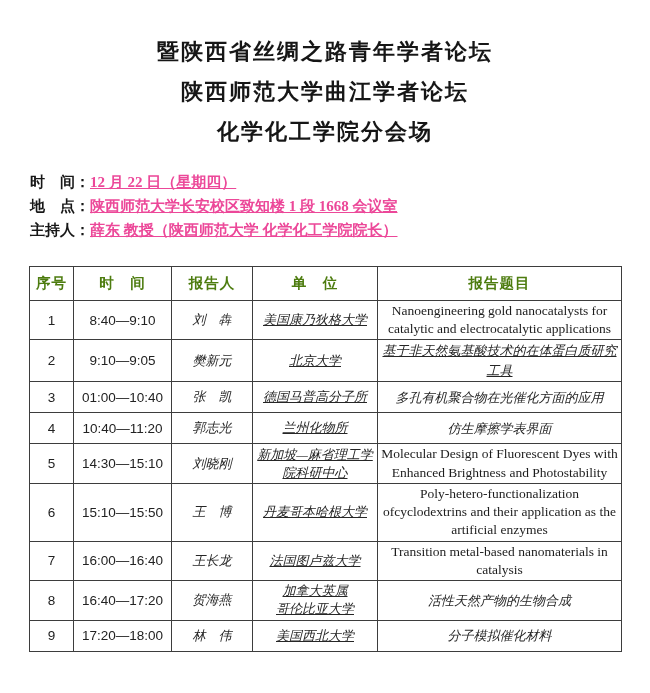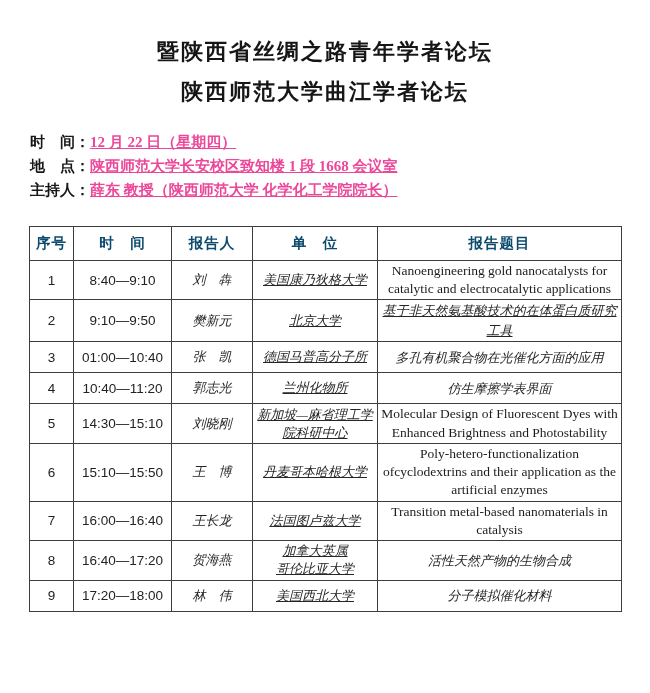--- a/index.html
+++ b/index.html
@@ -24,21 +24,21 @@
   table.schedule{
     margin:24px 0 0 29px;border-collapse:collapse;table-layout:fixed;
     width:592px;
   }
   table.schedule th,table.schedule td{
     border:1px solid #3d3d3d;padding:1px 3px;text-align:center;vertical-align:middle;
     overflow:hidden;
   }
   th{
     font-family:Liberation Sans, sans-serif;
-    font-weight:bold;font-size:14.5px;color:#0c4a6e;letter-spacing:1px;margin-top:32px;
+    font-weight:bold;font-size:14.5px;color:#4d7c0f;letter-spacing:1px;margin-top:32px;
   }
   .cell-seq{
     font-family:"Liberation Sans","DejaVu Sans",sans-serif;
     font-size:13.5px;color:#222;
   }
   .cell-time{
     font-family:"Liberation Sans","DejaVu Sans",sans-serif;
     font-size:13.5px;color:#222;white-space:nowrap;
   }
   .kai{font-style:italic;font-size:13px;color:#262626;}
@@ -49,20 +49,21 @@
   }
   .cell-title-zh{font-size:13px;line-height:1.5;}
   .special-content{font-size:13px;letter-spacing:1px;}
 </style>
 </head>
 <body>
 
 <div class="titles">
   <div class="title-line">暨陕西省丝绸之路青年学者论坛</div>
   <div class="title-line">陕西师范大学曲江学者论坛</div>
+  <div class="title-line">化学化工学院分会场</div>
 </div>
 
 <div class="info">
   <div class="info-line"><span class="info-label">时　间：</span><span class="info-value">12 月 22 日（星期四）</span></div>
   <div class="info-line"><span class="info-label">地　点：</span><span class="info-value">陕西师范大学长安校区致知楼 1 段 1668 会议室</span></div>
   <div class="info-line"><span class="info-label">主持人：</span><span class="info-value">薛东 教授（陕西师范大学 化学化工学院院长）</span></div>
 </div>
 
 <table class="schedule">
   <colgroup>
@@ -82,21 +83,21 @@
   </tr>
   <tr style="height:32px">
     <td class="cell-seq">1</td>
     <td class="cell-time">8:40—9:10</td>
     <td class="kai">刘　犇</td>
     <td class="kai pre">美国康乃狄格大学</td>
     <td class="cell-title-en">Nanoengineering gold nanocatalysts for catalytic and electrocatalytic applications</td>
   </tr>
   <tr style="height:33px">
     <td class="cell-seq">2</td>
-    <td class="cell-time">9:10—9:50</td>
+    <td class="cell-time">9:10—9:05</td>
     <td class="kai">樊新元</td>
     <td class="kai pre">北京大学</td>
     <td class="kai cell-title-zh pre">基于非天然氨基酸技术的在体蛋白质研究
 工具</td>
   </tr>
   <tr style="height:31px">
     <td class="cell-seq">3</td>
     <td class="cell-time">01:00—10:40</td>
     <td class="kai">张　凯</td>
     <td class="kai pre">德国马普高分子所</td>

